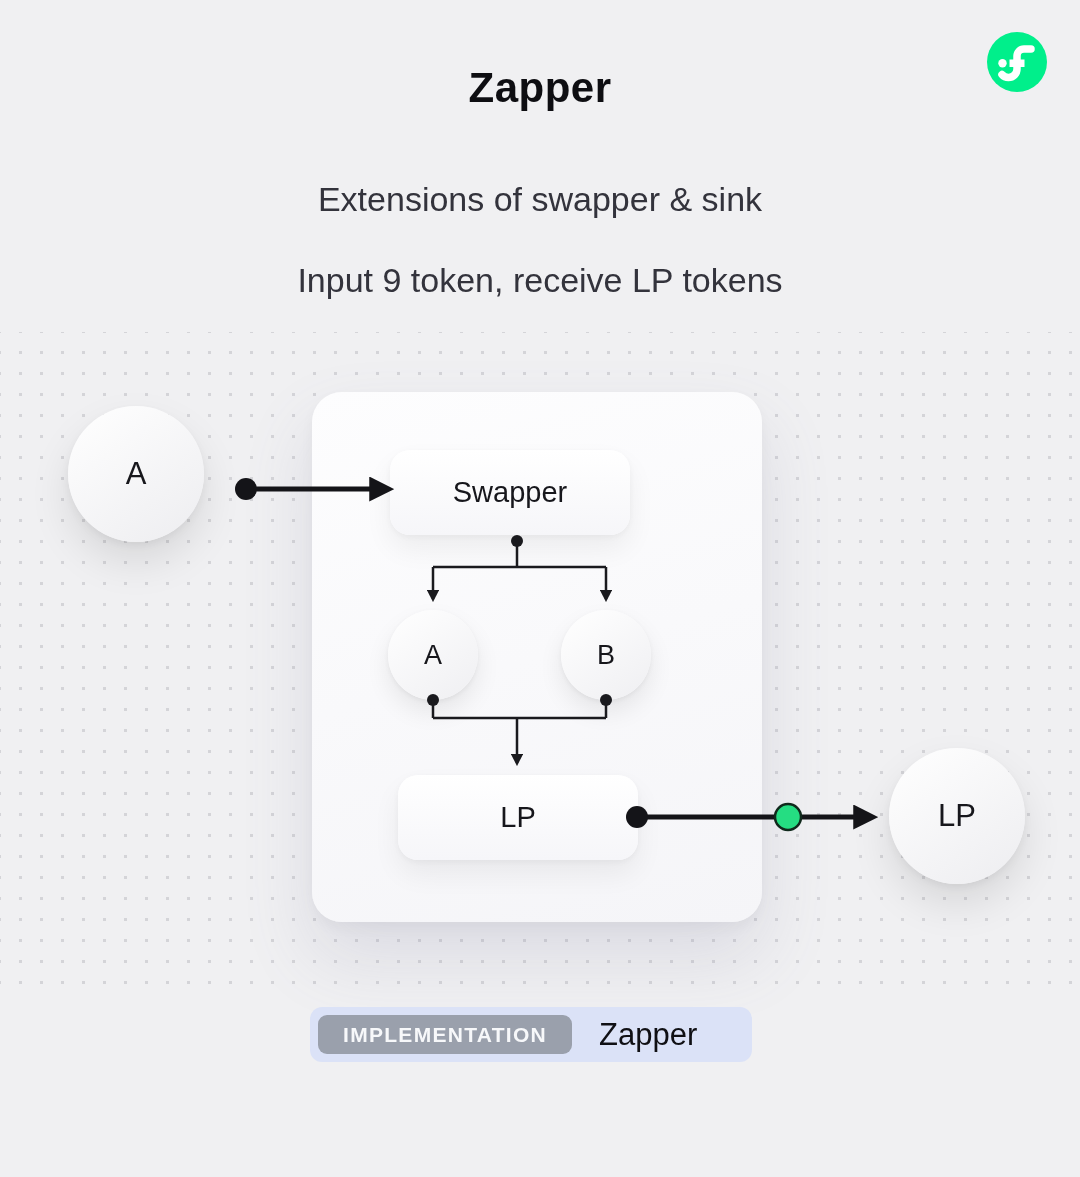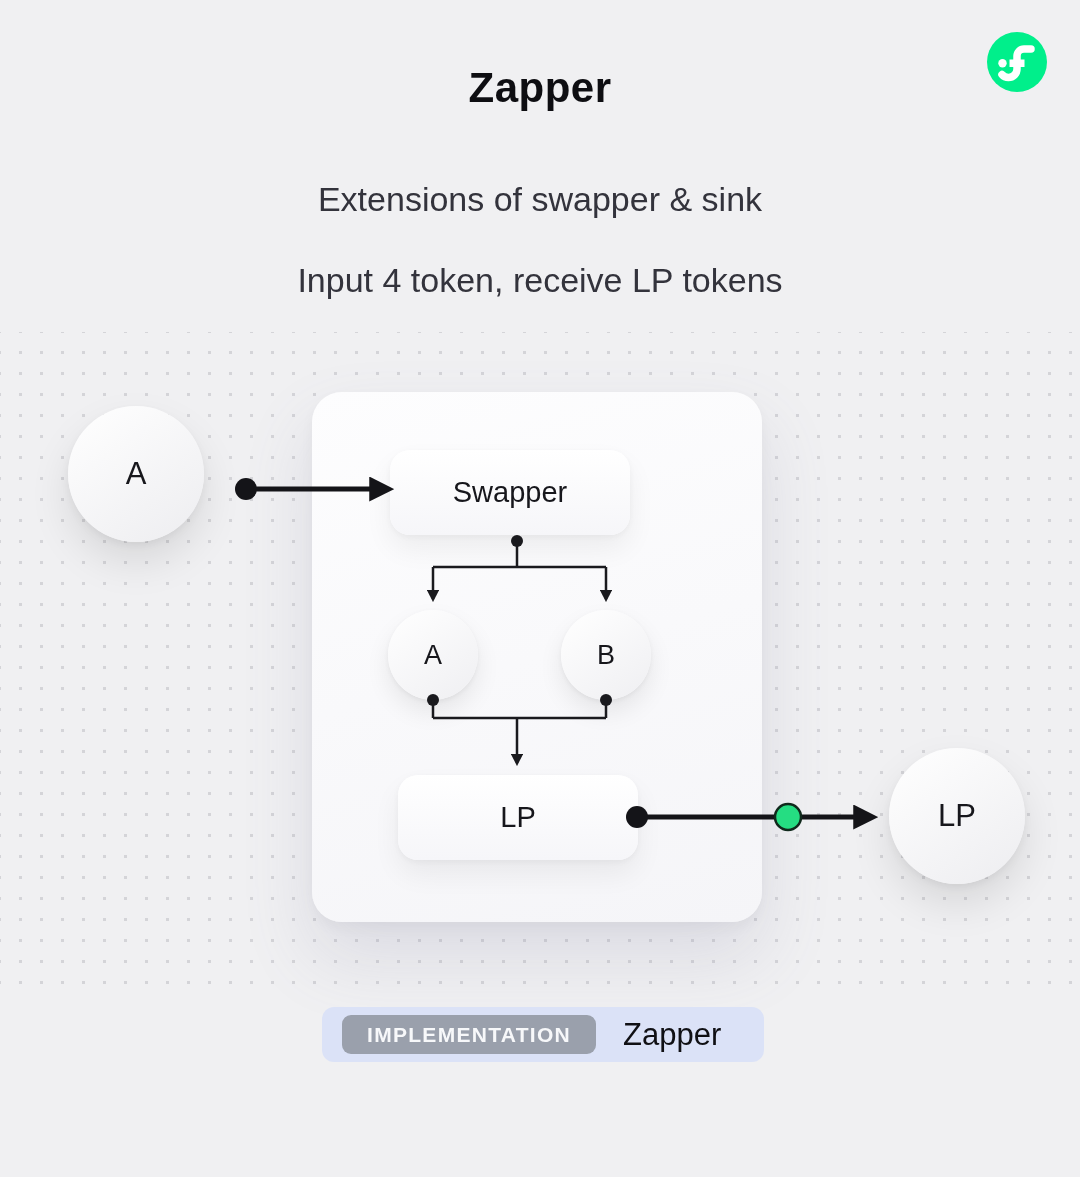--- a/index.html
+++ b/index.html
@@ -96,44 +96,43 @@
   }
 
   
   .implementation-badge {
     position: absolute; left: 310px; top: 1007px;
     width: 442px; height: 55px;
     background: #dbe2f7;
     border-radius: 12px;
     display: flex; align-items: center;
     gap: 27px;
-    padding-left: 20px;
+    padding-left: 8px;
     box-sizing: border-box;
     z-index: 2;
-    margin-left: 12px;
   }
   .implementation-label-pill {
     height: 39px;
     padding: 0 25px;
     border-radius: 9px;
     background: #9aa0ac;
     color: #f7f8fa;
     font-size: 21px; font-weight: 700; letter-spacing: 1.3px;
     display: flex; align-items: center; justify-content: center;
   }
   .implementation-name {
     font-size: 31px; color: #101014; font-weight: 400;
   }
 </style>
 </head>
 <body>
 
 <div class="page-title">Zapper</div>
 <div class="subtitle subtitle-1">Extensions of swapper &amp; sink</div>
-<div class="subtitle subtitle-2">Input 4 token, receive LP tokens</div>
+<div class="subtitle subtitle-2">Input 9 token, receive LP tokens</div>
 
 <svg class="flow-logo" viewBox="0 0 60 60">
   <circle cx="30" cy="30" r="30" fill="#00EF8B"></circle>
   <path d="M44 17 h-7 a7 7 0 0 0 -7 7 v13 a8.5 8.5 0 0 1 -8.5 8.5 a8.5 8.5 0 0 1 -6.5 -3" stroke="#ffffff" stroke-width="7.5" fill="none" stroke-linecap="round"></path>
   <rect x="22.5" y="27.5" width="15" height="7.5" fill="#ffffff"></rect>
   <circle cx="15.5" cy="31.2" r="4.2" fill="#ffffff"></circle>
 </svg>
 
 <div class="dots-band"></div>
 

